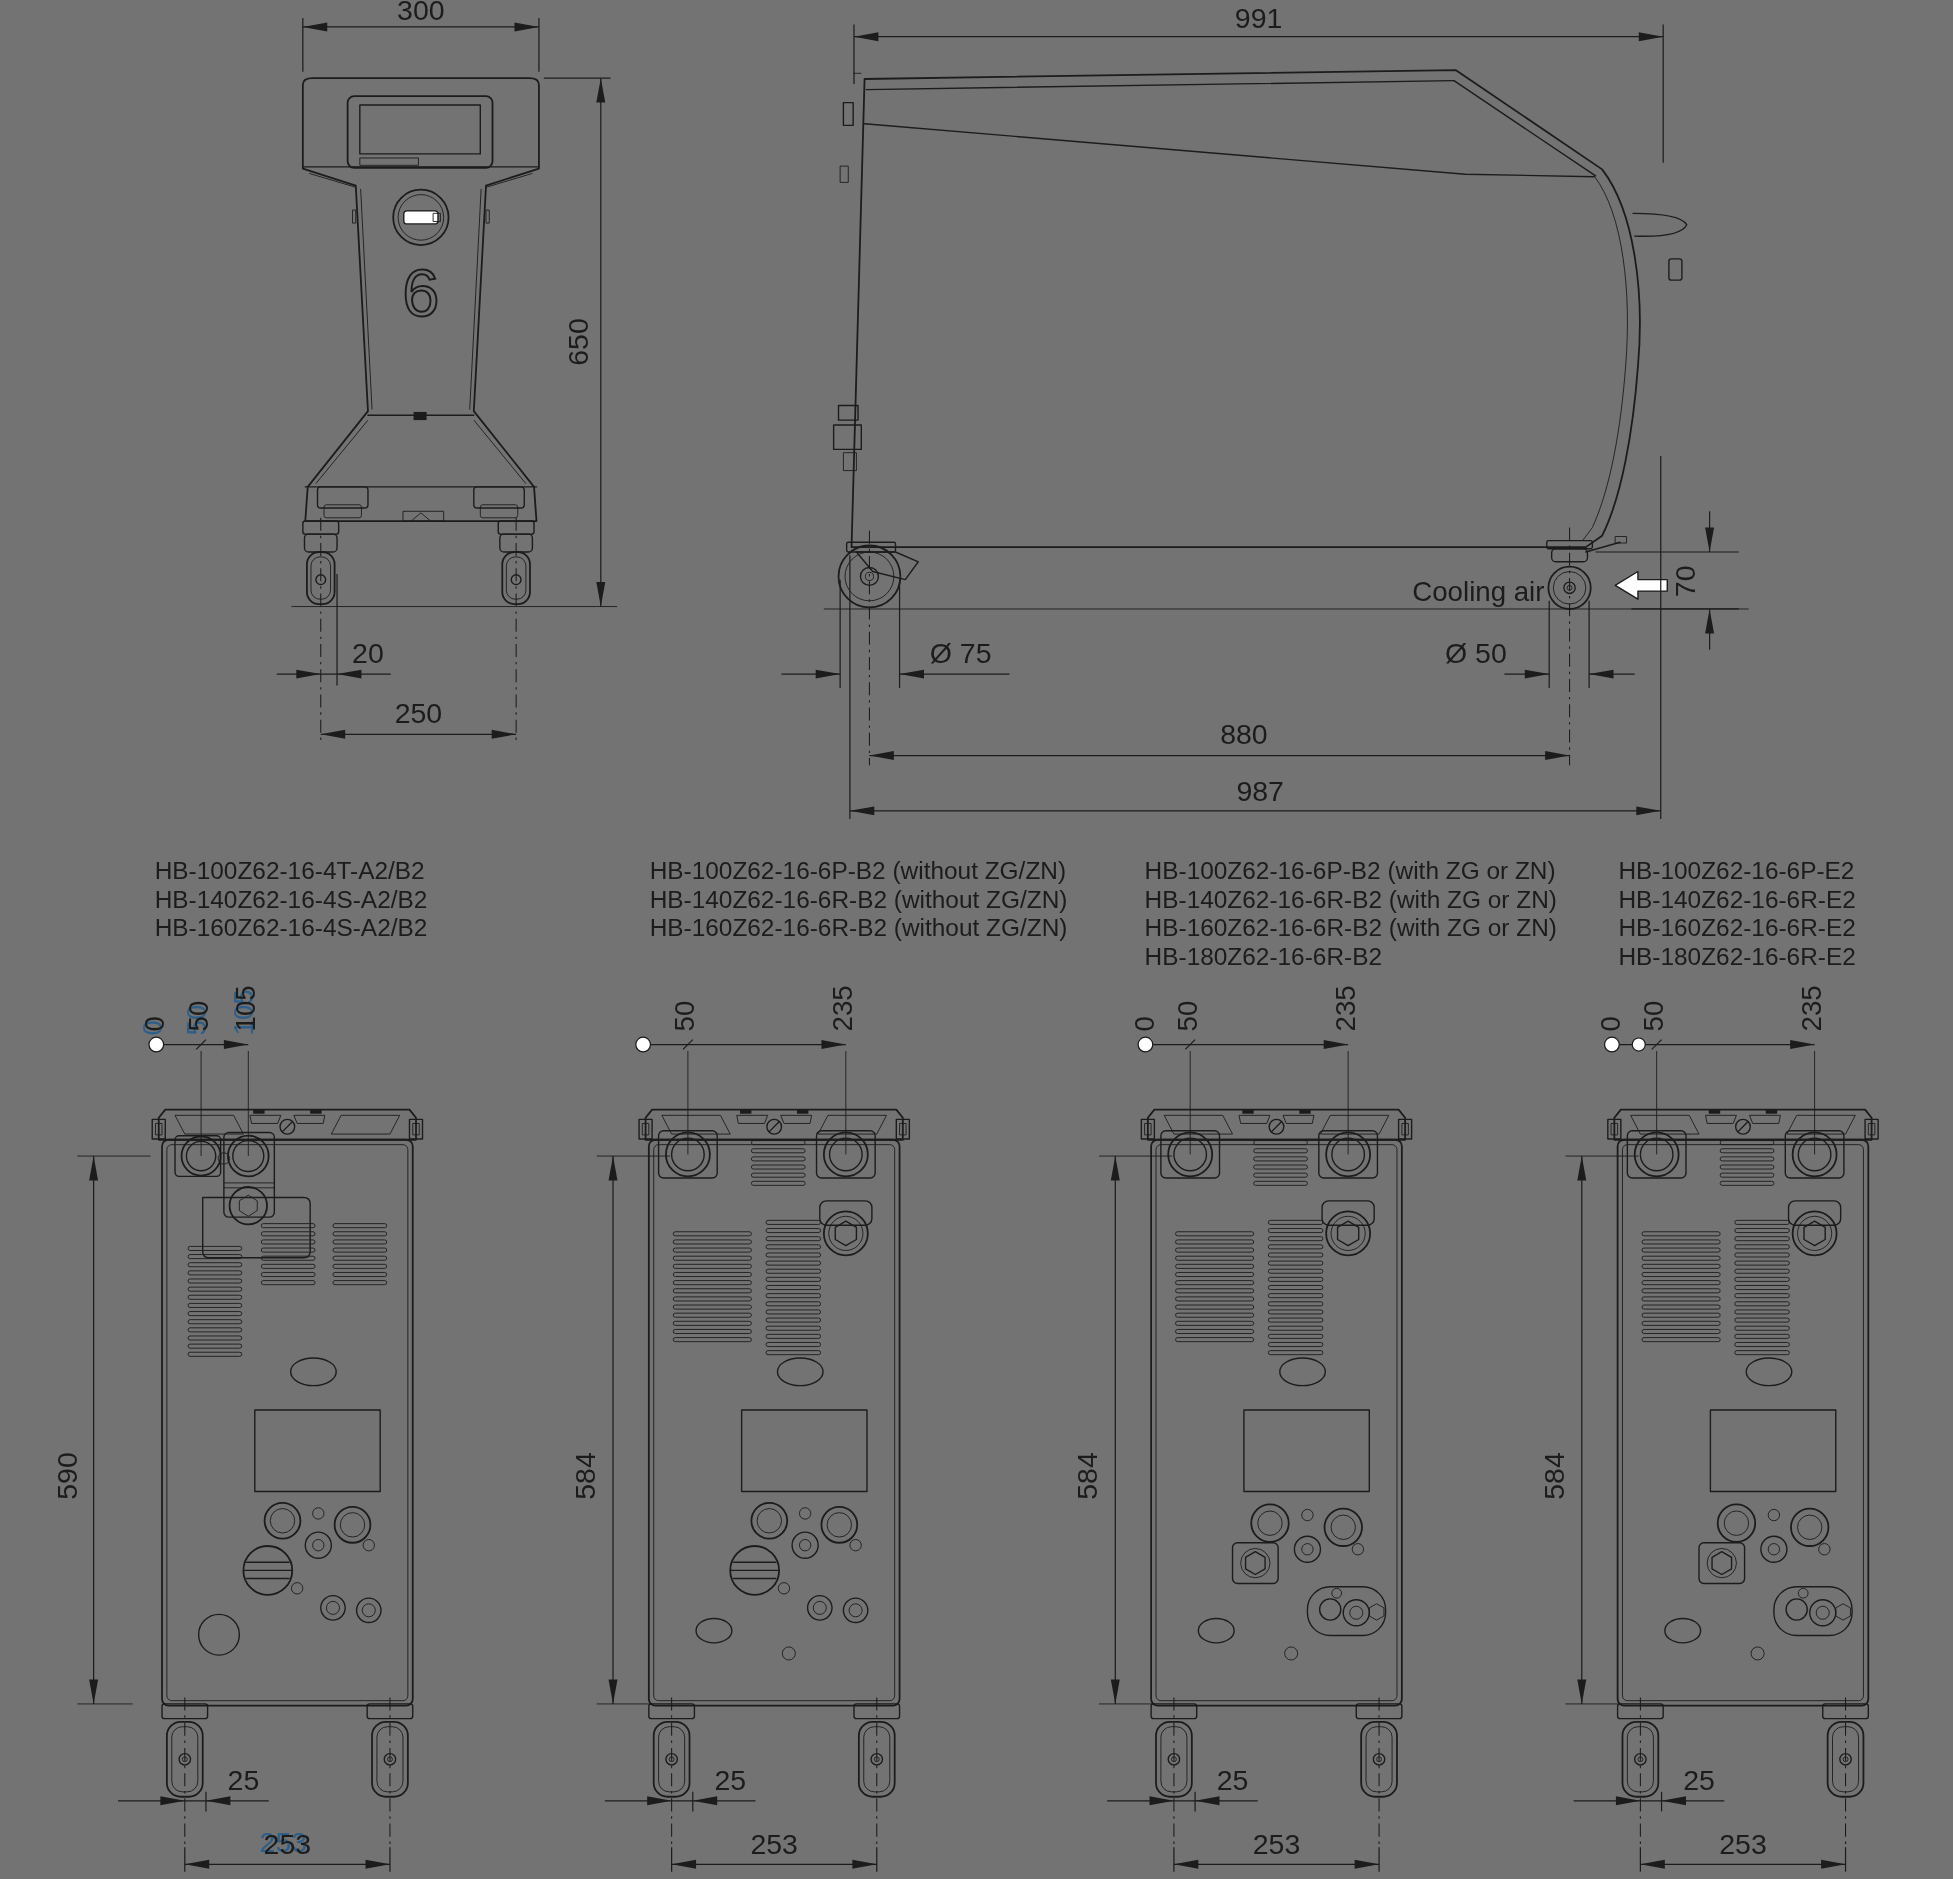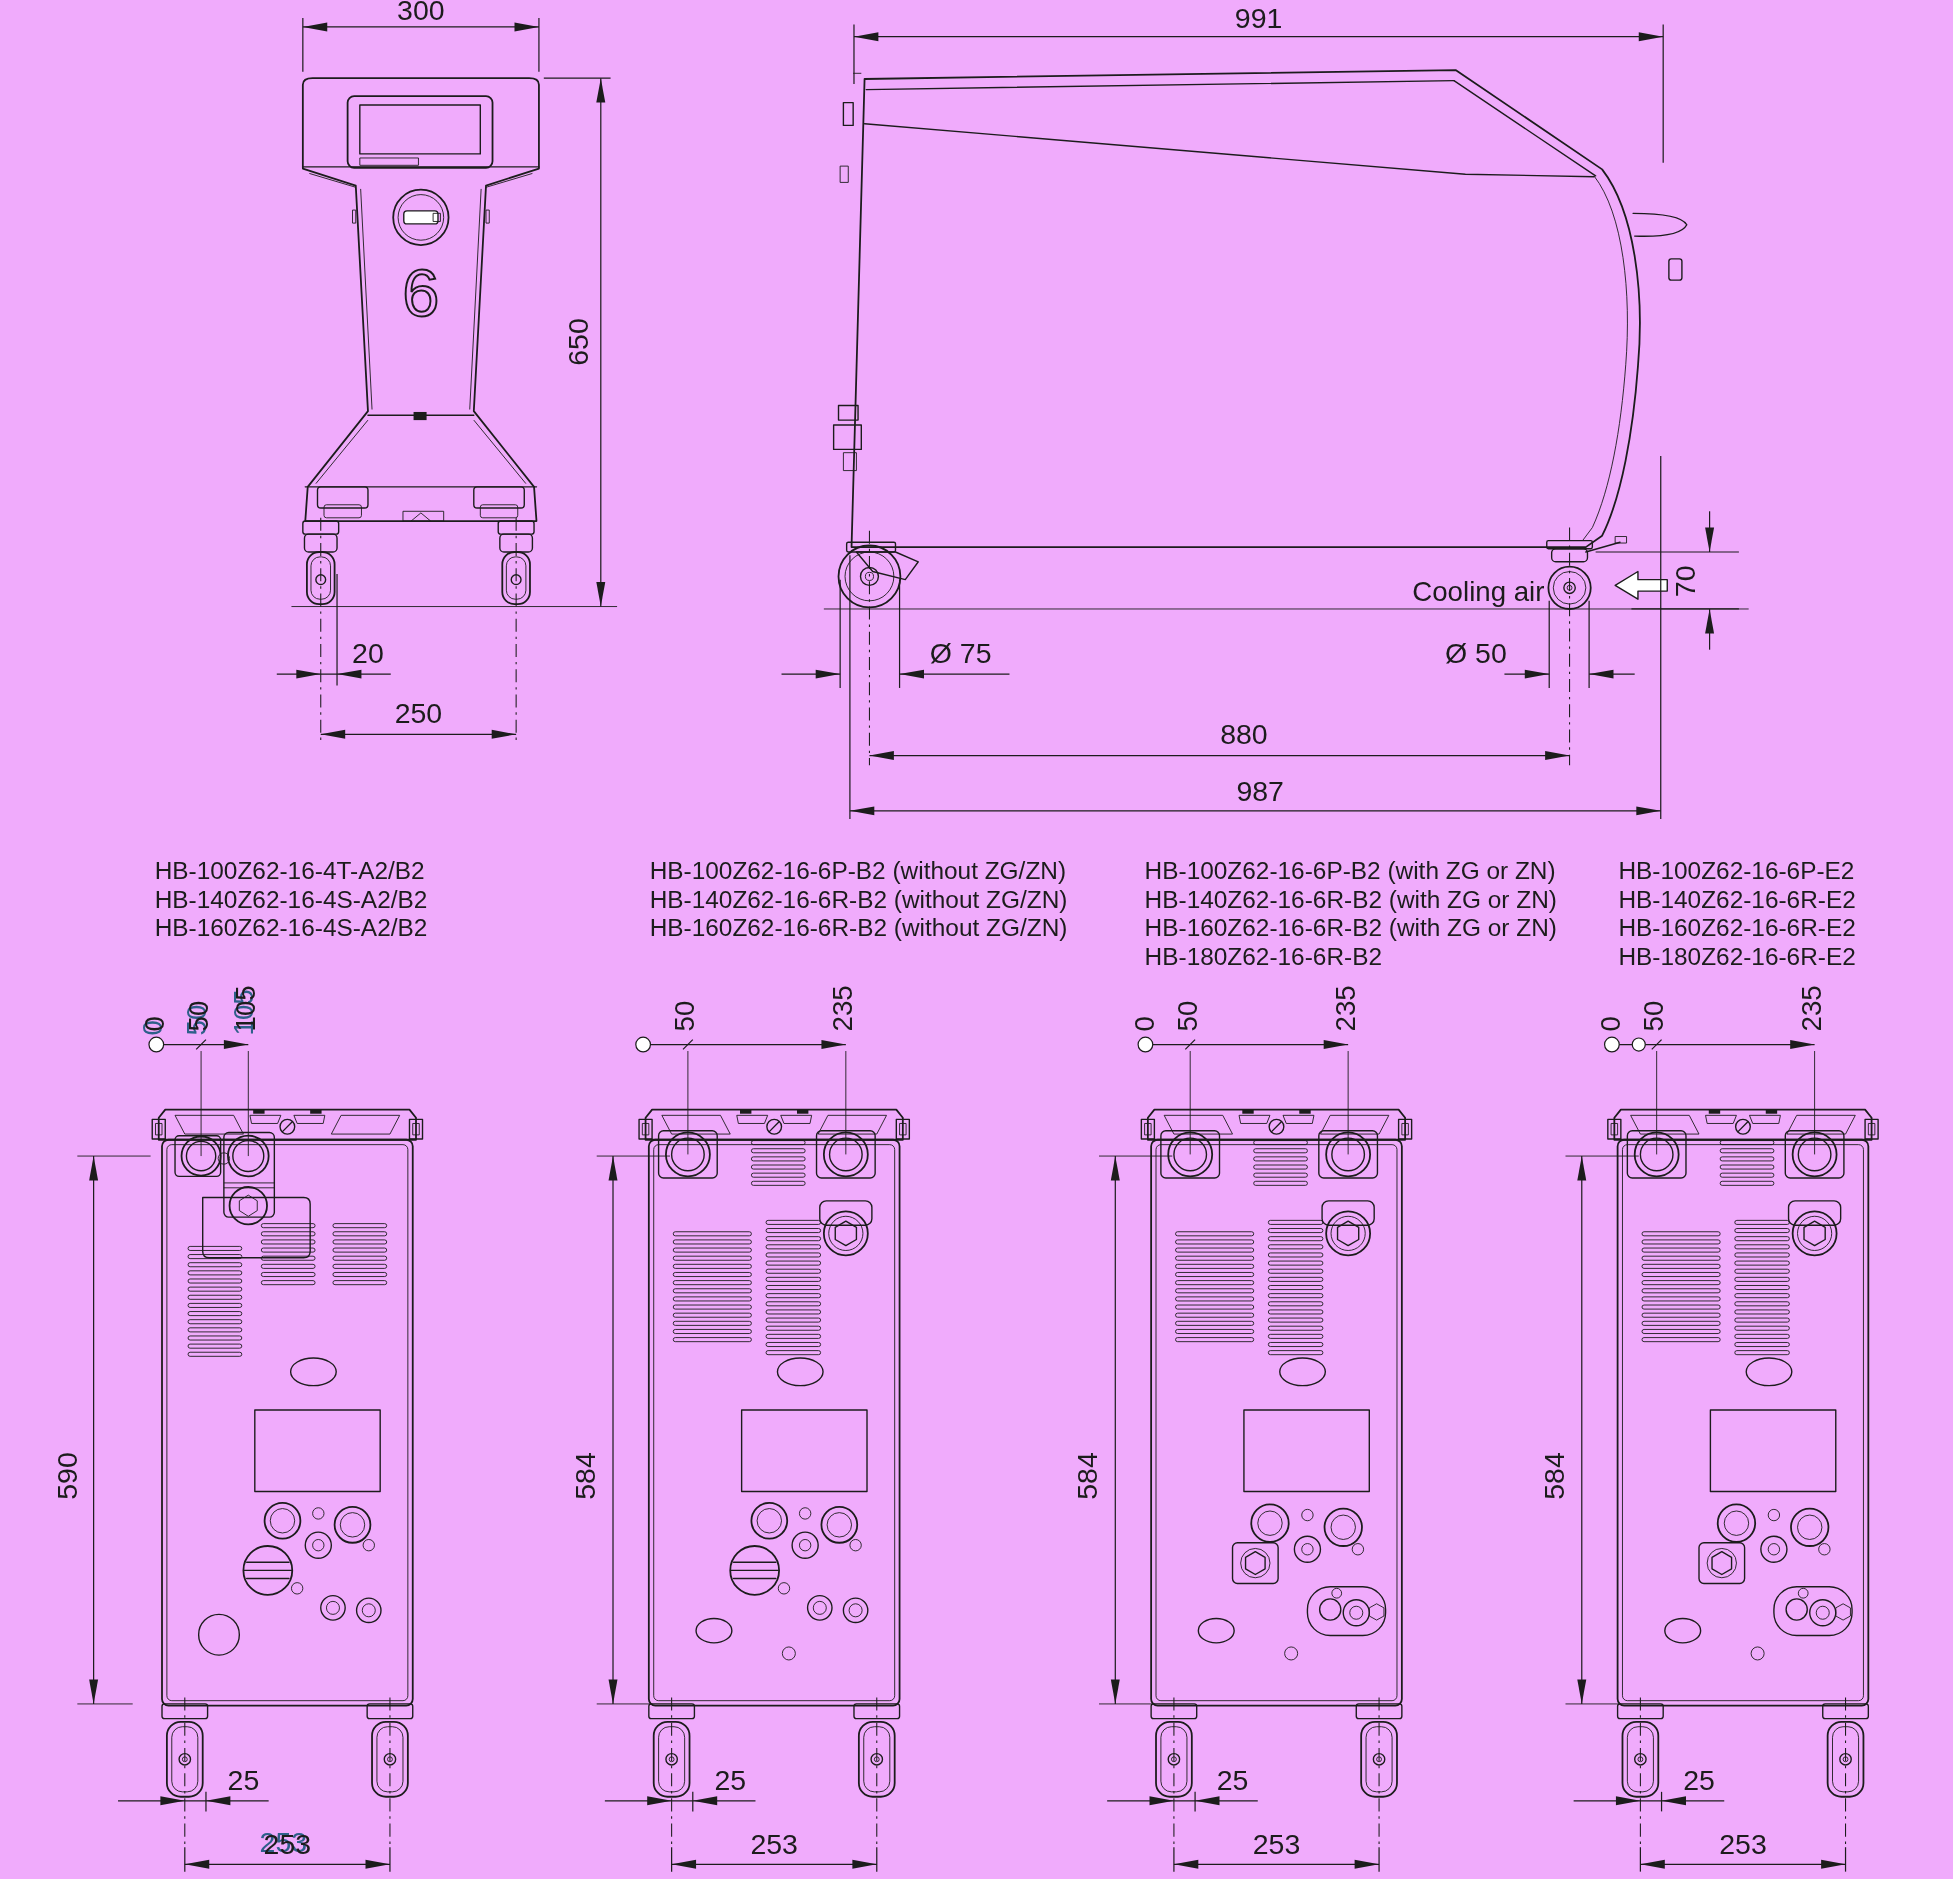--- a/index.html
+++ b/index.html
@@ -1,16 +1,16 @@
 <!DOCTYPE html>
 <html style="font-size:13px"><head>
 <meta charset="utf-8">
 <style>
   html,body{margin:0;padding:0;background:#fff;}
-  #canvas{position:relative;width:1953px;height:1879px;background:#f0abfc;overflow:hidden;
+  #canvas{position:relative;width:1953px;height:1879px;background:#737373;overflow:hidden;
           font-family:"Liberation Sans", sans-serif;}
   svg{position:absolute;left:0;top:0;}
   .ln  {stroke:#1c1c1c;fill:none;stroke-width:2.2;stroke-linejoin:round;stroke-linecap:round;}
   .ln2 {stroke:#1c1c1c;fill:none;stroke-width:1.7;stroke-linejoin:round;stroke-linecap:round;}
   .thin{stroke:#1c1c1c;fill:none;stroke-width:1.1;stroke-linejoin:round;}
   .dim {stroke:#1c1c1c;fill:none;stroke-width:1.5;}
   .dash{stroke:#1c1c1c;fill:none;stroke-width:1.3;stroke-dasharray:16 6 3 6;}
   .fillb{fill:#1c1c1c;stroke:none;}
   .wfill{fill:#ffffff;}
   text{fill:#1c1c1c;font-family:"Liberation Sans", sans-serif;}

